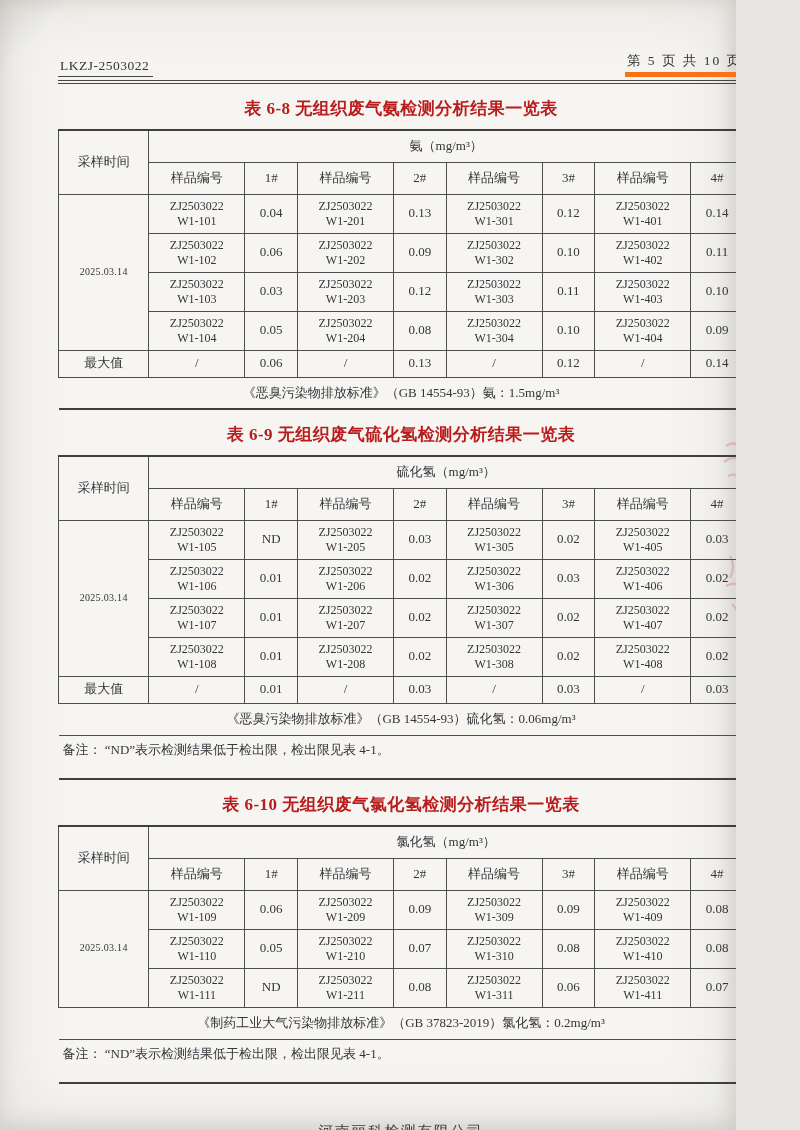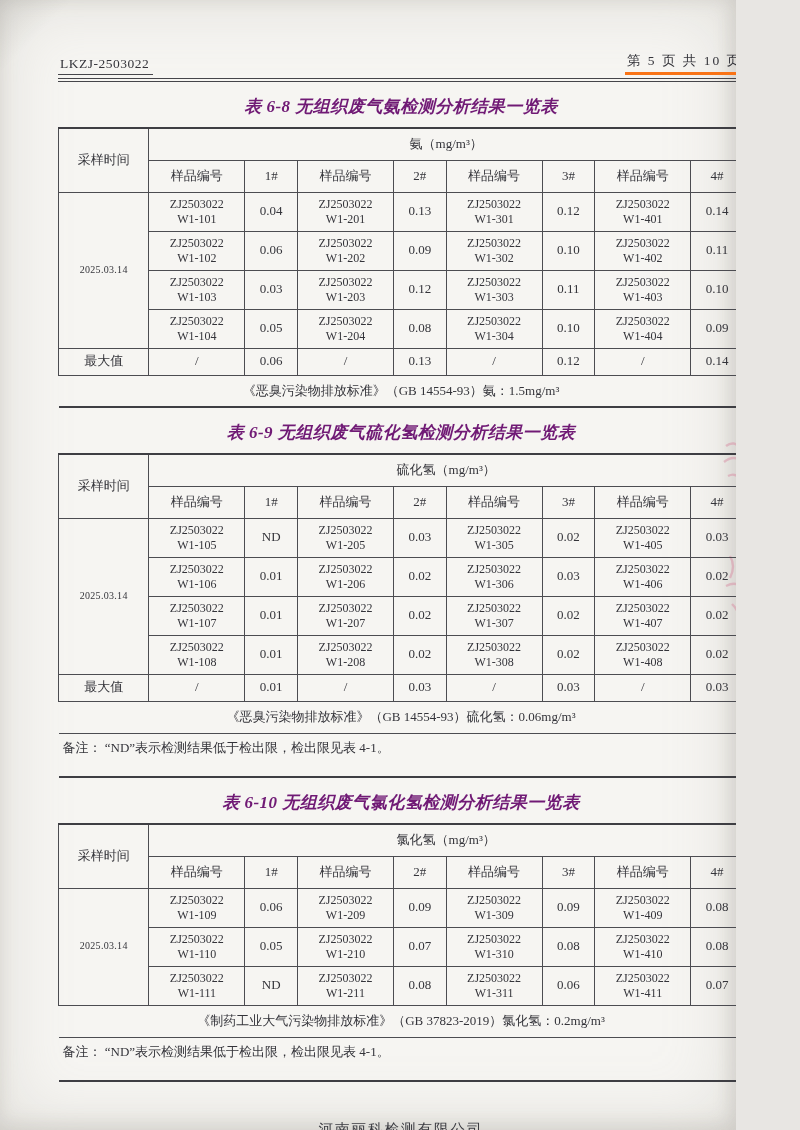--- a/index.html
+++ b/index.html
@@ -15,24 +15,24 @@
   }
   .corner-artifact {
     position:absolute; left:-30px; top:-40px; width:130px; height:130px;
     background:linear-gradient(135deg, rgba(140,138,134,.38), rgba(140,138,134,0) 55%);
     pointer-events:none;
   }
   .content { position:absolute; left:58px; top:52px; width:686px; }
 
   .pg-header { display:flex; justify-content:space-between; align-items:flex-end; font-size:13.5px; letter-spacing:.5px; }
   .doc-no { border-bottom:1px solid #46464b; padding:0 4px 2px 2px; }
-  .pg-info { border-bottom:3px solid #f97316; padding:0 2px 2px 2px; letter-spacing:2px; }
+  .pg-info { border-bottom:5px solid #f97316; padding:0 2px 2px 2px; letter-spacing:2px; }
   .header-rule { margin-top:3px; height:4px; border-top:1.5px solid #45454a; border-bottom:1.5px solid #45454a; }
 
-  .tbl-title { text-align:center; font-size:17px; font-weight:bold; letter-spacing:.5px; margin:13px 0 9px 0; color:#701a75;font-style:italic; }
+  .tbl-title { text-align:center; font-size:17px; font-weight:bold; letter-spacing:.5px; margin:13px 0 9px 0; color:#b91c1c; }
 
   table { width:100%; border-collapse:collapse; table-layout:fixed;
           border-top:2.5px solid #3e3e43; border-bottom:2.5px solid #3e3e43; }
   td { border:1px solid #4c4c51; text-align:center; vertical-align:middle;
        font-size:13px; padding:2px 1px; line-height:1.25; }
   tr.t-h1 { height:32px; }
   tr.t-h2 { height:32px; }
   tr.t-data { height:39px; }
   tr.t-max { height:27px; }
   tr.t-std { height:32px; }

